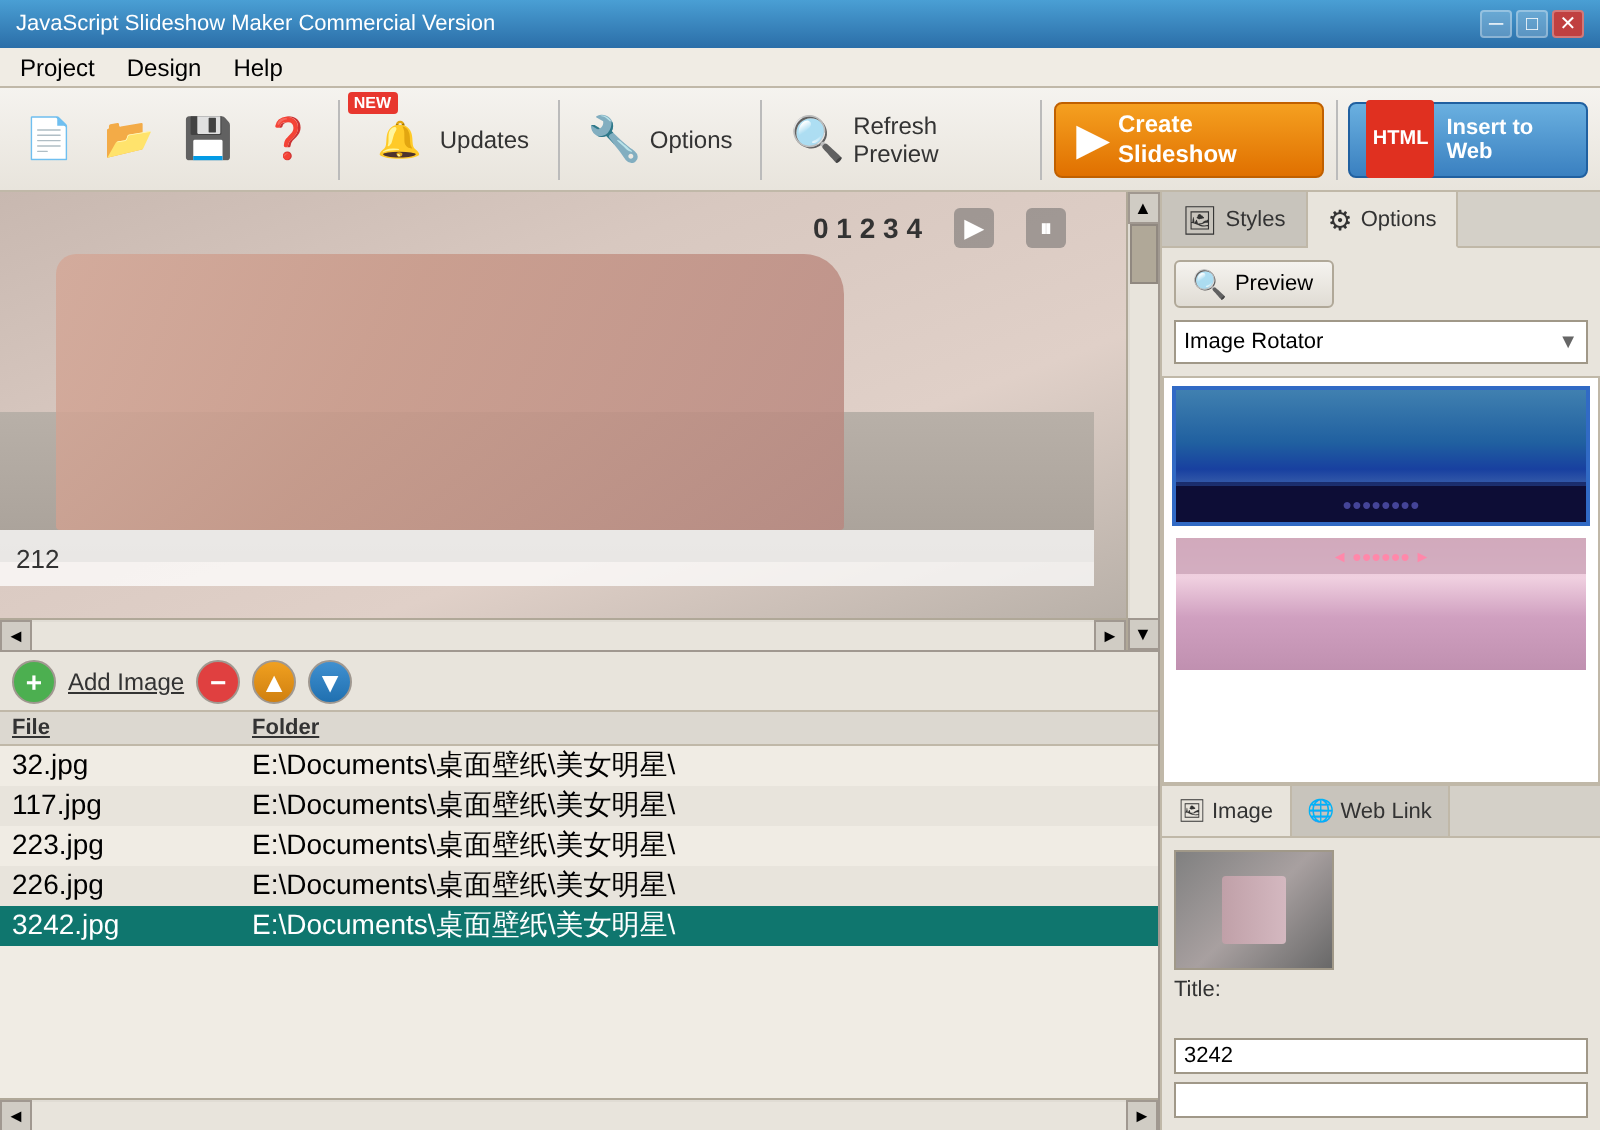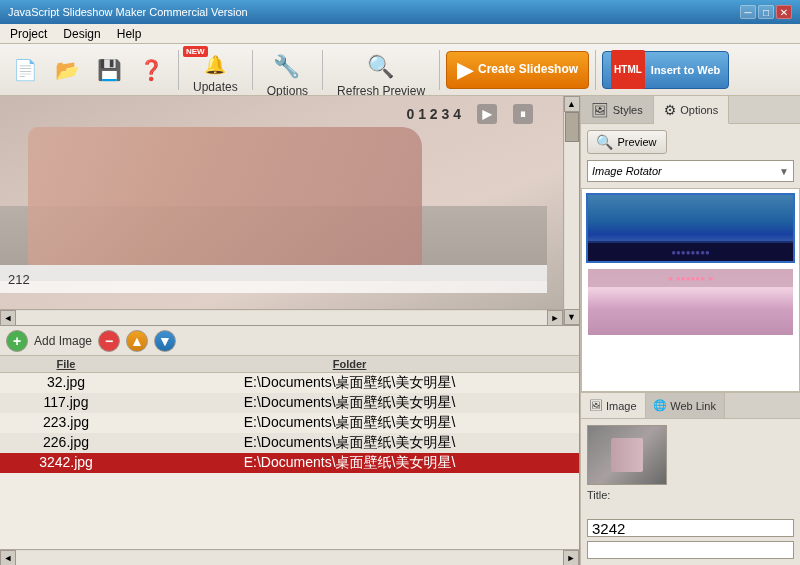--- a/index.html
+++ b/index.html
@@ -61,21 +61,21 @@
     .tb-icon {
       width: 32px; height: 32px;
       display: flex; align-items: center; justify-content: center;
       font-size: 20px;
     }
     .tb-separator { width: 1px; height: 40px; background: #bbb; margin: 0 4px; }
 
     .tb-btn-large {
       display: flex; align-items: center; gap: 4px;
       cursor: pointer; padding: 4px 8px;
-      border-radius: 3px; height: 40px; flex-direction: column;
+      border-radius: 3px; height: 40px;
     }
     .tb-btn-text { font-size: 12px; color: #333; }
 
     
     .new-badge {
       background: #e8372e; color: white; font-size: 8px;
       font-weight: bold; padding: 1px 3px; border-radius: 2px;
       position: absolute; top: -4px; left: -2px;
     }
     .tb-btn-large-wrap { position: relative; }
@@ -108,21 +108,20 @@
       background: #d4d0c8;
     }
 
     
     .left-panel {
       flex: 1;
       display: flex;
       flex-direction: column;
       border-right: 1px solid #a09890;
       min-width: 0;
-      text-align: center;
     }
 
     
     .preview-area {
       background: #c8c4bc;
       border-bottom: 1px solid #a09890;
       height: 230px;
       position: relative;
       overflow: hidden;
     }
@@ -203,21 +202,21 @@
       width: 22px; height: 22px;
       border-radius: 50%;
       display: flex; align-items: center; justify-content: center;
       cursor: pointer; font-size: 14px; font-weight: bold;
       border: 1px solid #a09890;
     }
     .btn-add { background: #4caf50; color: white; }
     .btn-remove { background: #e04040; color: white; }
     .btn-up { background: linear-gradient(to bottom, #f0a020, #d08010); color: white; }
     .btn-down { background: linear-gradient(to bottom, #4090d0, #2070b0); color: white; }
-    .add-image-label { font-size: 12px; color: #333; }
+    .add-image-label { font-size: 12px; color: #333; text-decoration: underline; }
 
     .image-table-header {
       display: grid;
       grid-template-columns: 120px 1fr;
       padding: 2px 6px;
       background: #dcd8d0;
       border-bottom: 1px solid #c0b8a8;
       font-size: 11px; color: #333; font-weight: bold; text-decoration: underline;
     }
     .image-table-body {
@@ -226,21 +225,21 @@
       overflow-x: hidden;
     }
     .image-table-row {
       display: grid;
       grid-template-columns: 120px 1fr;
       padding: 1px 6px;
       font-size: 14px; color: #000;
       cursor: pointer;
     }
     .image-table-row:nth-child(even) { background: #e8e4dc; }
-    .image-table-row.selected { background: #b91c1c; color: white; }
+    .image-table-row.selected { background: #0f766e; color: white; }
     .image-list-bottom-scroll {
       height: 16px; background: #e0dcd4;
       border-top: 1px solid #b0a898;
       display: flex; align-items: center;
     }
 
     
     .right-panel {
       width: 220px;
       display: flex;
@@ -293,21 +292,20 @@
     }
     .preview-btn-icon { font-size: 14px; color: #3060a0; }
     .preview-btn-text { font-size: 11px; }
 
     .style-dropdown {
       display: flex; align-items: center;
       background: white; border: 1px solid #a09888;
       height: 22px; padding: 2px 4px;
       font-size: 11px; cursor: pointer;
       justify-content: space-between;
-      font-style: italic;
     }
     .dropdown-arrow { font-size: 10px; color: #666; }
 
     .style-thumbnails {
       flex: 1;
       overflow-y: auto;
       border: 1px solid #c0b8a8;
       background: white;
       display: flex;
       flex-direction: column;
@@ -373,21 +371,21 @@
       background: linear-gradient(135deg, #c0b0a8, #d8c8c0);
       border: 1px solid #a09888;
       overflow: hidden;
       position: relative;
     }
     .prop-row { display: flex; flex-direction: column; gap: 18px; }
     .prop-label { font-size: 11px; color: #333; }
     .prop-input {
       background: white; border: 1px solid #a09888;
       height: 18px; padding: 1px 4px;
-      font-size: 15px; width: 100%;
+      font-size: 11px; width: 100%;
     }
 
     
     ::-webkit-scrollbar { width: 14px; }
     ::-webkit-scrollbar-track { background: #e0dcd4; }
     ::-webkit-scrollbar-thumb { background: #b0a898; border: 1px solid #908880; }
     .sofa-bg {
       position: absolute;
       bottom: 28px; left: 0; right: 16px;
       height: 35%;

